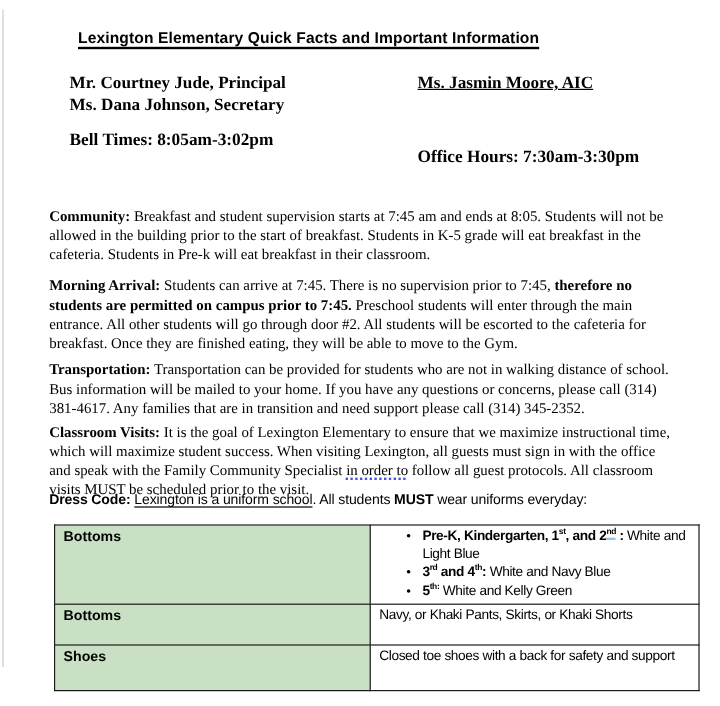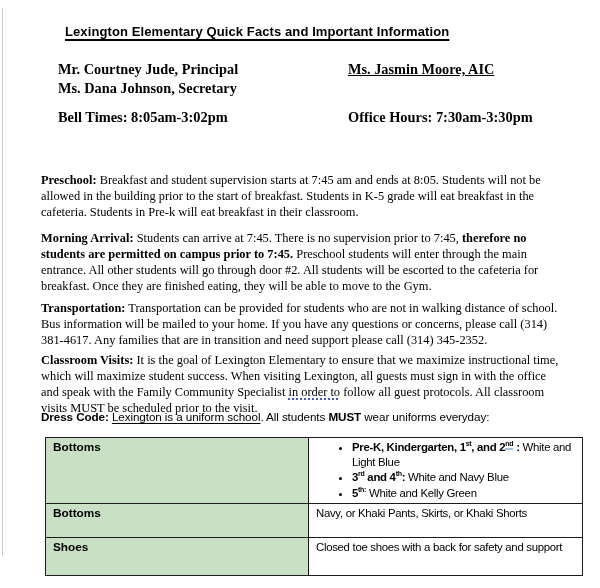--- a/index.html
+++ b/index.html
@@ -43,21 +43,21 @@
   .staff-right { left:348px;text-decoration:underline; }
   .staff-right .line2 { font-size:13.1px; }
   .times-line {
     position:absolute;
     top:109px;
     font-weight:bold;
     font-size:14.4px;
     white-space:nowrap;
   }
   .bell   { left:58px; }
-  .office { left:348px; }
+  .office { left:348px;margin-top:14px; }
 
   .para {
     position:absolute;
     left:41px;
     width:524px;
     font-size:12.4px;
     line-height:15.8px;
     text-align:left;
   }
   .p-breakfast  { top:161px; }
@@ -131,21 +131,21 @@
     <div class="line2">Ms. Dana Johnson, Secretary</div>
   </div>
 
   <div class="staff-col staff-right">
     <div class="line1">Ms. Jasmin Moore, AIC</div>
   </div>
 
   <div class="times-line bell">Bell Times: 8:05am-3:02pm</div>
   <div class="times-line office">Office Hours: 7:30am-3:30pm</div>
 
-  <p class="para p-breakfast"><span class="b">Preschool:</span><span> Breakfast and student supervision starts at 7:45 am and ends at 8:05. Students will not be allowed in the building prior to the start of breakfast. Students in K-5 grade will eat breakfast in the cafeteria. Students in Pre-k will eat breakfast in their classroom.</span></p>
+  <p class="para p-breakfast"><span class="b">Community:</span><span> Breakfast and student supervision starts at 7:45 am and ends at 8:05. Students will not be allowed in the building prior to the start of breakfast. Students in K-5 grade will eat breakfast in the cafeteria. Students in Pre-k will eat breakfast in their classroom.</span></p>
 
   <p class="para p-morning"><span class="b">Morning Arrival:</span><span> Students can arrive at 7:45. There is no supervision prior to 7:45, </span><span class="b">therefore no students are permitted on campus prior to 7:45.</span><span> Preschool students will enter through the main entrance. All other students will go through door #2. All students will be escorted to the cafeteria for breakfast. Once they are finished eating, they will be able to move to the Gym.</span></p>
 
   <p class="para p-transport"><span class="b">Transportation:</span><span> Transportation can be provided for students who are not in walking distance of school. Bus information will be mailed to your home. If you have any questions or concerns, please call (314) 381-4617. Any families that are in transition and need support please call (314) 345-2352.</span></p>
 
   <p class="para p-classroom"><span class="b">Classroom Visits:</span><span> It is the goal of Lexington Elementary to ensure that we maximize instructional time, which will maximize student success. When visiting Lexington, all guests must sign in with the office and speak with the Family Community Specialist </span><span class="grammar-mark">in order to</span><span> follow all guest protocols. All classroom visits MUST be scheduled prior to the visit.</span></p>
 
   <div class="dress-line"><span class="b">Dress Code:</span><span> </span><span class="u">Lexington is a uniform school</span><span>. All students </span><span class="b">MUST</span><span> wear uniforms everyday:</span></div>
 
   <table class="uniform">

